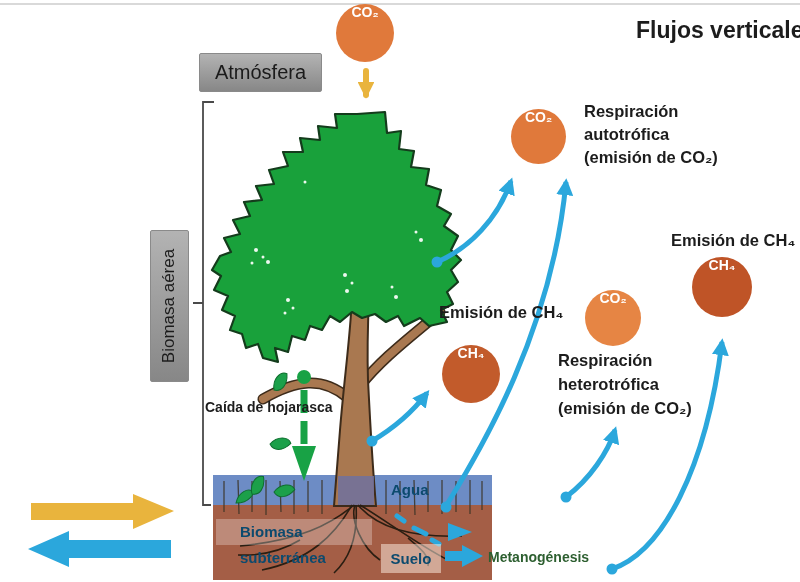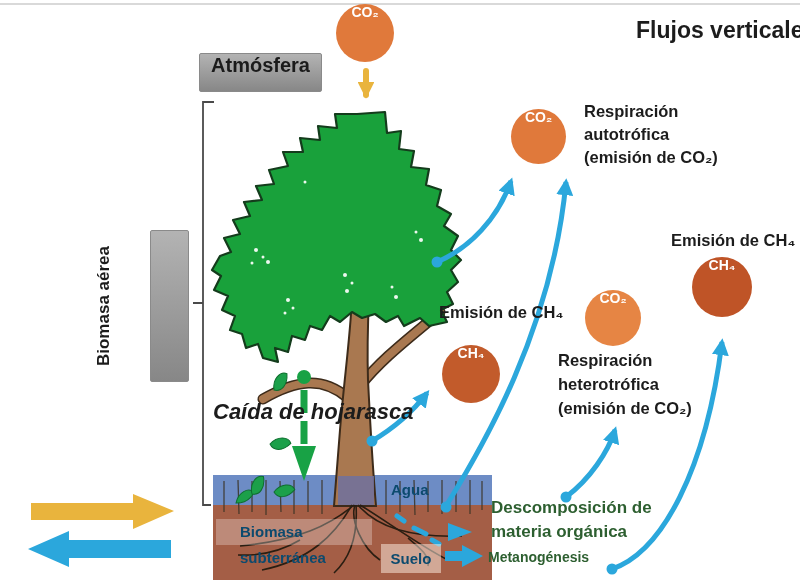--- a/index.html
+++ b/index.html
@@ -8,27 +8,27 @@
   svg{position:absolute;left:0;top:0;}
   .topline{position:absolute;left:0;top:3px;width:800px;height:2px;background:#d9d9d9;}
   .lbl{position:absolute;font-weight:bold;color:#1c1c1c;white-space:nowrap;}
   .title-v{left:636px;top:17px;font-size:23px;}
   .title-h{left:4px;top:463px;font-size:25px;}
   .photo{left:392px;top:57px;font-size:16px;line-height:21px;}
   .auto{left:584px;top:100px;font-size:16.5px;line-height:23px;}
   .hetero{left:558px;top:348px;font-size:16.5px;line-height:24px;}
   .ch4r{left:671px;top:231px;font-size:16.5px;}
   .ch4t{left:439px;top:303px;font-size:16.5px;}
-  .litter{left:213px;top:399px;font-size:22px;font-style:italic;}
+  .litter{left:205px;top:399px;font-size:14px;}
   .greenlbl{color:#2d5f30;}
   .decomp{left:491px;top:496px;font-size:17px;line-height:24px;}
   .methano{left:488px;top:549px;font-size:14px;}
   .graybox{position:absolute;background:linear-gradient(#b3b3b3,#878787);
-           border:1px solid #8a8a8a;border-radius:2px;color:#1b1b1b;font-weight:bold;
-           display:flex;justify-content:center;}
+           border:1px solid #8a8a8a;border-radius:2px;color:#1b1b1b;font-weight:normal;
+           display:flex;align-items:center;justify-content:center;}
   .atmos{left:199px;top:53px;width:121px;height:37px;font-size:20px;}
   .bioair{left:150px;top:230px;width:37px;height:150px;font-size:17px;}
   .bioair span{transform:rotate(-90deg);white-space:nowrap;}
   .mol{position:absolute;border-radius:50%;color:#fff;font-weight:bold;font-size:14px;
        display:flex;align-items:flex-start;justify-content:center;}
   .co2top{left:336px;top:4px;width:58px;height:58px;background:#e0793b;}
   .co2auto{left:511px;top:109px;width:55px;height:55px;background:#e0793b;}
   .co2het{left:585px;top:290px;width:56px;height:56px;background:#e68544;}
   .ch4tree{left:442px;top:345px;width:58px;height:58px;background:#c25b2b;}
   .ch4right{left:692px;top:257px;width:60px;height:60px;background:#bf5427;}
@@ -206,23 +206,19 @@
     <div>(emisión de CO₂)</div>
   </div>
   <div class="lbl ch4r">Emisión de CH₄</div>
   <div class="lbl ch4t">Emisión de CH₄</div>
   <div class="lbl hetero">
     <div>Respiración</div>
     <div>heterotrófica</div>
     <div>(emisión de CO₂)</div>
   </div>
   <div class="lbl litter">Caída de hojarasca</div>
-  <div class="lbl greenlbl decomp">
-    <div>Descomposición de</div>
-    <div>materia orgánica</div>
-  </div>
   <div class="lbl greenlbl methano">Metanogénesis</div>
 
   <div class="soiltxt agua">Agua</div>
   <div class="soiltxt biosub">Biomasa subterránea</div>
   <div class="soiltxt suelo">Suelo</div>
 
 </div>
 
 </body></html>

